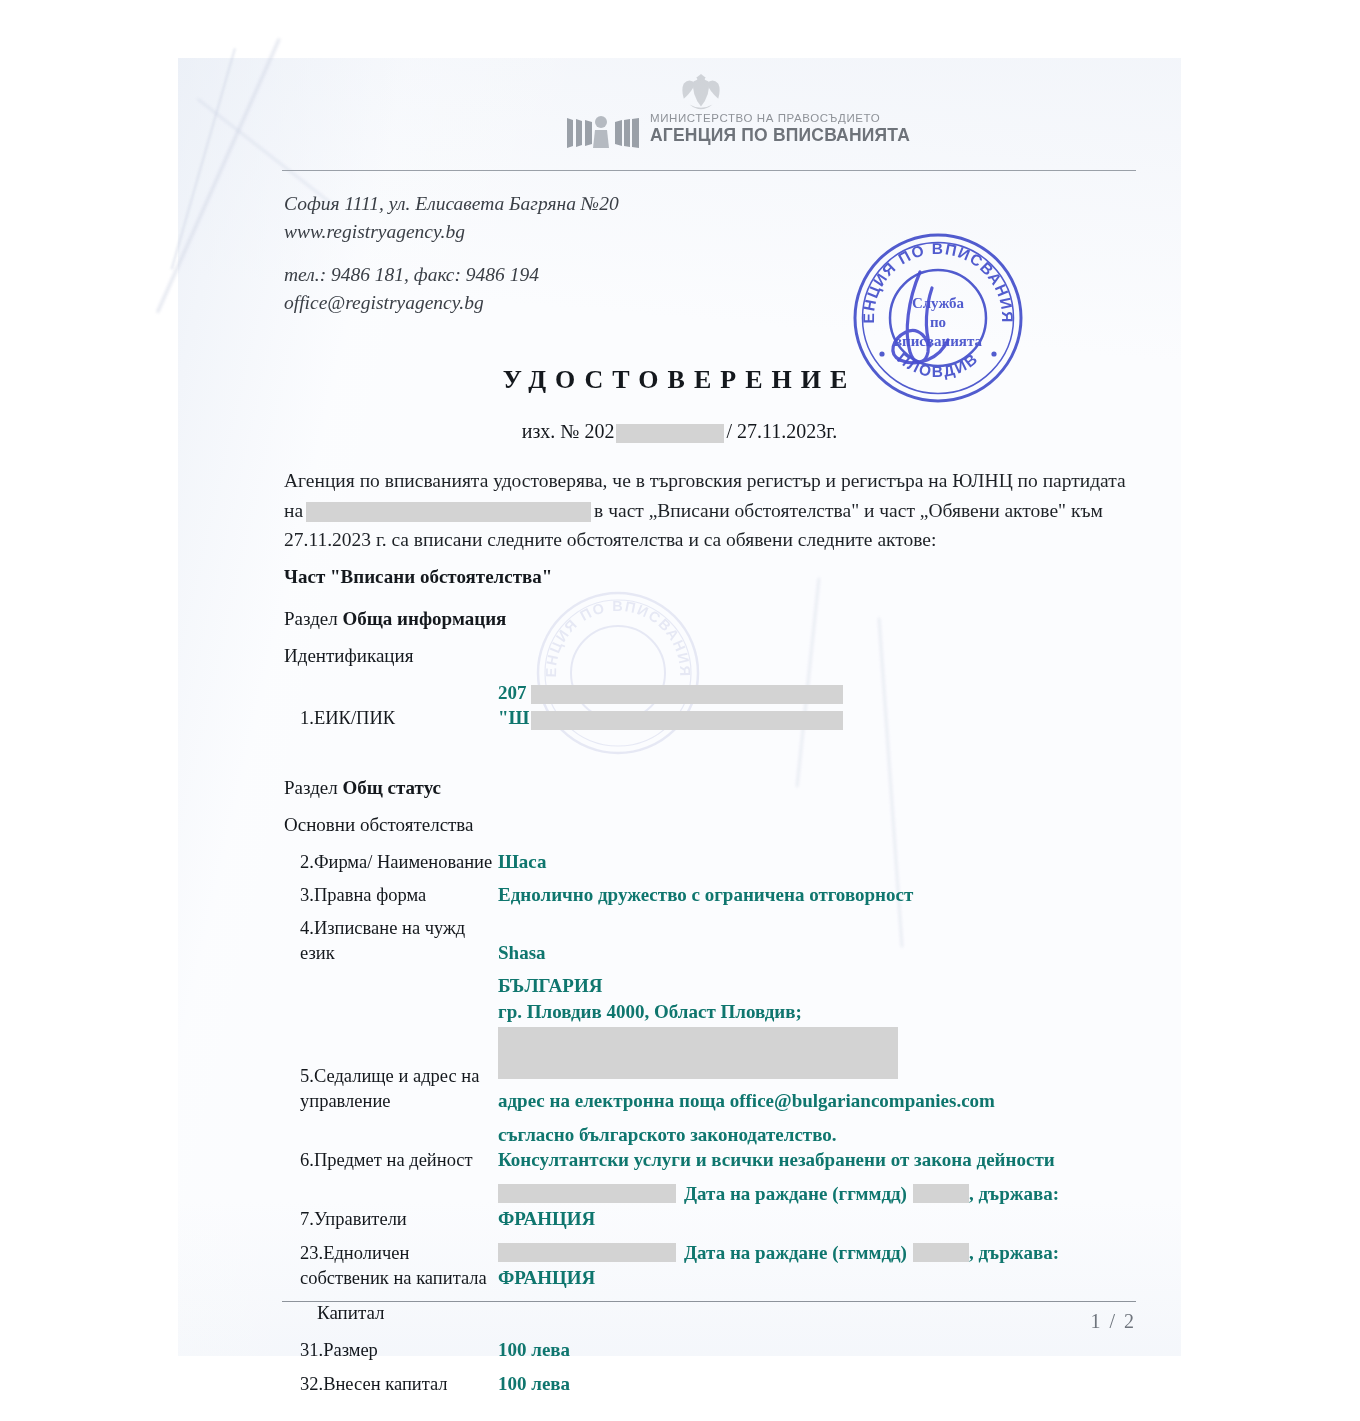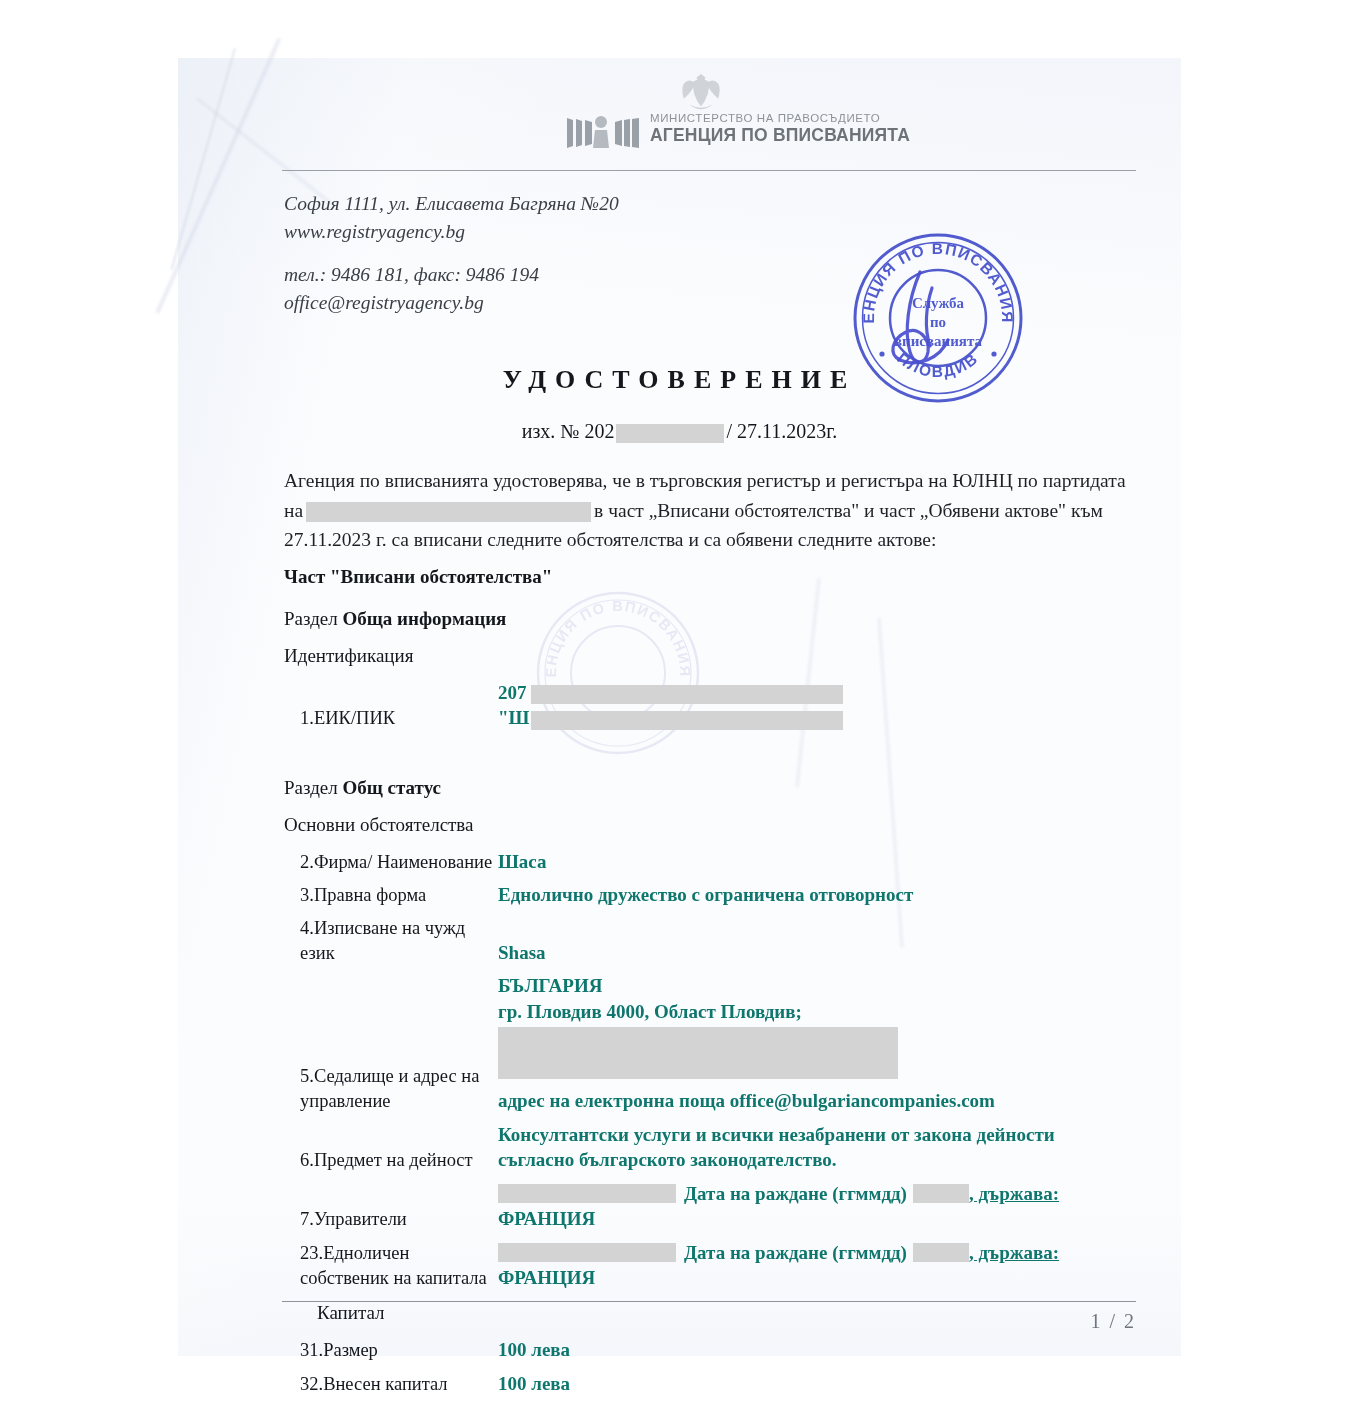--- a/index.html
+++ b/index.html
@@ -252,21 +252,20 @@
     flex-wrap: wrap;
   }
   .person-line .lbl-dob {
     font-weight: 700;
     margin: 0 6px 0 8px;
     white-space: nowrap;
   }
   .person-line .tail {
     font-weight: 700;
     white-space: nowrap;
-    text-decoration: underline;
   }
 
   
   #footer-rule {
     position: absolute;
     left: 104px;
     top: 1243px;
     width: 854px;
     height: 1px;
     background: #8d939b;
@@ -446,22 +445,22 @@
         <span class="line">БЪЛГАРИЯ</span>
         <span class="line">гр. Пловдив 4000, Област Пловдив;</span>
         <span class="redact-block" style="width:400px;height:52px;margin-top:3px;"></span>
         <span class="line" style="margin-top:9px;">адрес на електронна поща office@bulgariancompanies.com</span>
       </div>
     </div>
 
     <div class="field-row">
       <div class="field-label">6.Предмет на дейност</div>
       <div class="field-value">
+        <span class="line">съгласно българското законодателство.</span>
         <span class="line">Консултантски услуги и всички незабранени от закона дейности</span>
-        <span class="line">съгласно българското законодателство.</span>
       </div>
     </div>
 
     <div class="field-row person-row">
       <div class="field-label">7.Управители</div>
       <div class="field-value">
         <span class="person-line">
           <span class="redact" style="width:178px;"></span>
           <span class="lbl-dob">Дата на раждане (ггммдд)</span>
           <span class="redact" style="width:56px;"></span>

